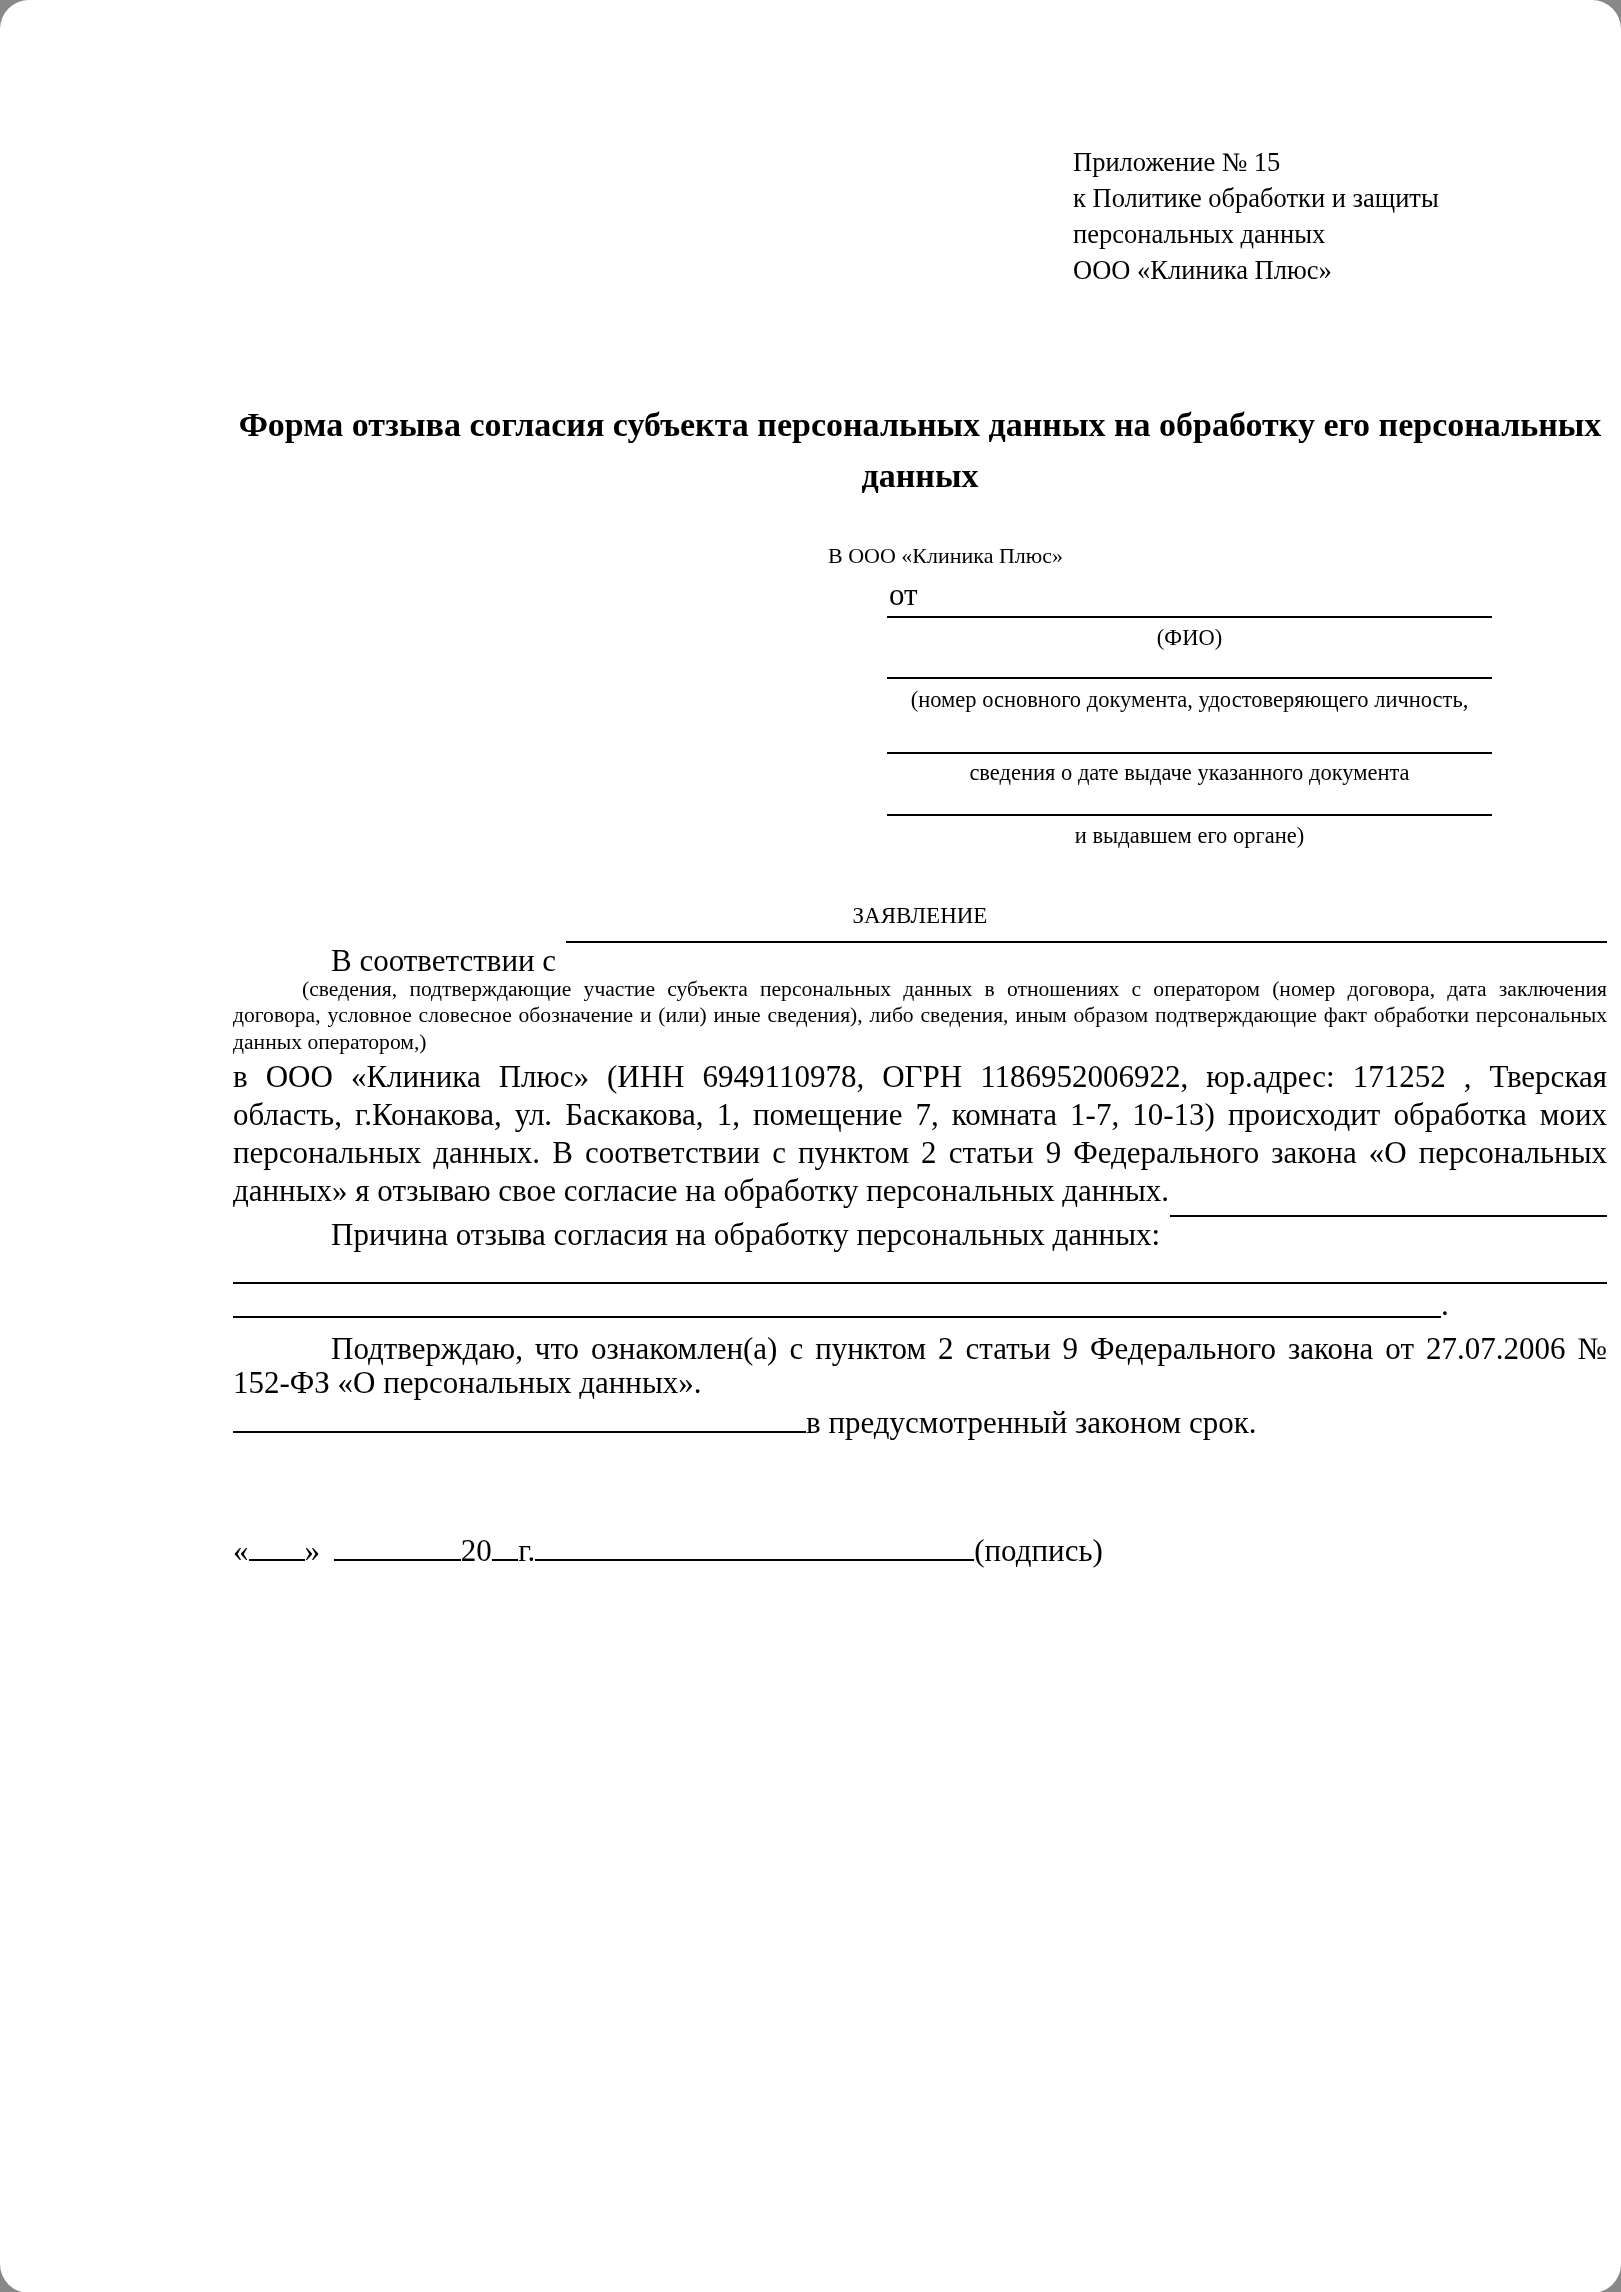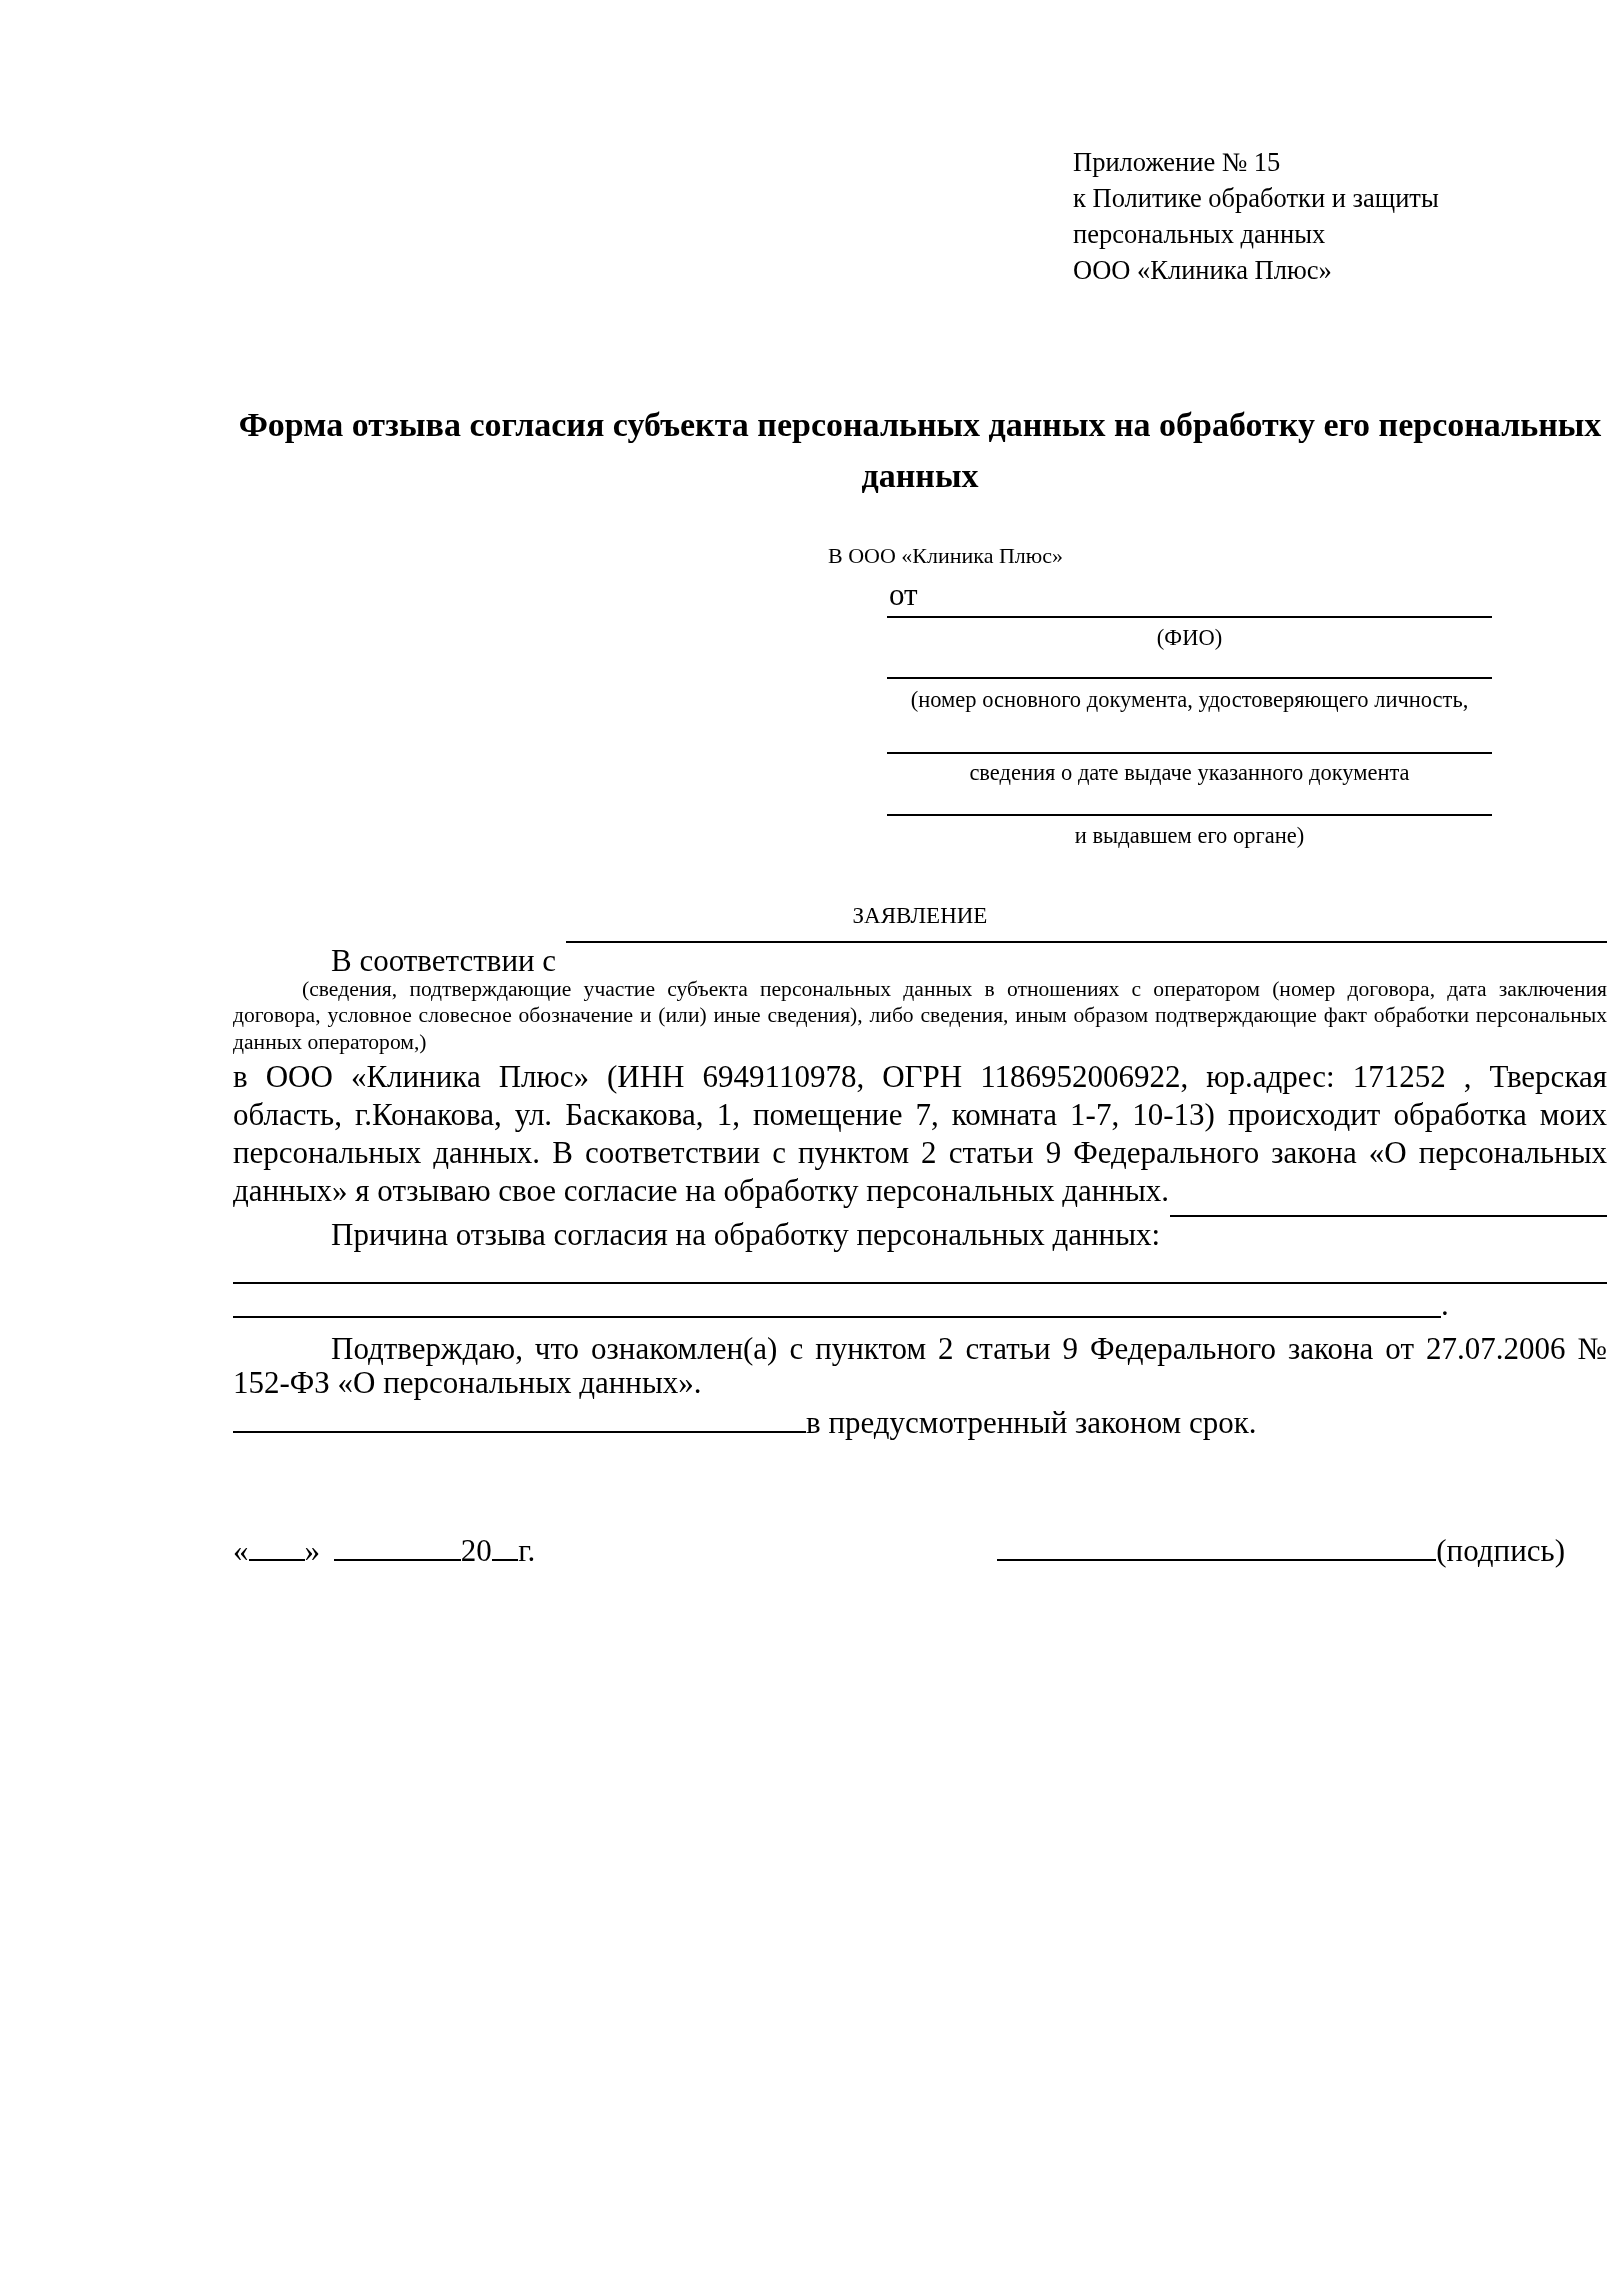--- a/index.html
+++ b/index.html
@@ -4,20 +4,21 @@
 <style>
   html,body { margin:0; padding:0; background:#888; }
   .page {
     position:relative;
     width:1621px; height:2293px;
     margin:0 auto;
     background:#ffffff;
     color:#000;
     font-family:"Liberation Serif","DejaVu Serif",serif;
     overflow:hidden;
+    border-radius:29px;
   }
   .content {
     position:absolute; left:233px; top:0; width:1374px;
     padding-top:144px;
   }
   
   .appendix { margin-left:840px; font-size:26.5px; line-height:36px; }
   
   .doc-title {
     margin-top:111px; text-align:center;
@@ -61,21 +62,21 @@
   }
   .answer-par {
     font-size:31px; line-height:38px;
     text-align:justify; text-align-last:justify; text-indent:98px;
   }
   .address-line { font-size:31px; line-height:39px; white-space:nowrap; }
   .blank { display:inline-block; border-bottom:2px solid #000; height:1em; vertical-align:baseline; }
   .addr-blank { width:573px; }
   
   .footer-row {
-    display:flex; justify-content:space-between;
+    display:flex; 
     margin-top:86px; font-size:31px; line-height:39px;
   }
   .date-group { white-space:nowrap; }
   .sign-group { margin-right:42px; white-space:nowrap; }
   .day-blank   { width:56px; }
   .month-blank { width:127px; margin-left:13.7px; }
   .year-blank  { width:26.5px; }
   .sign-blank  { width:439px; }
 </style>
 </head>

